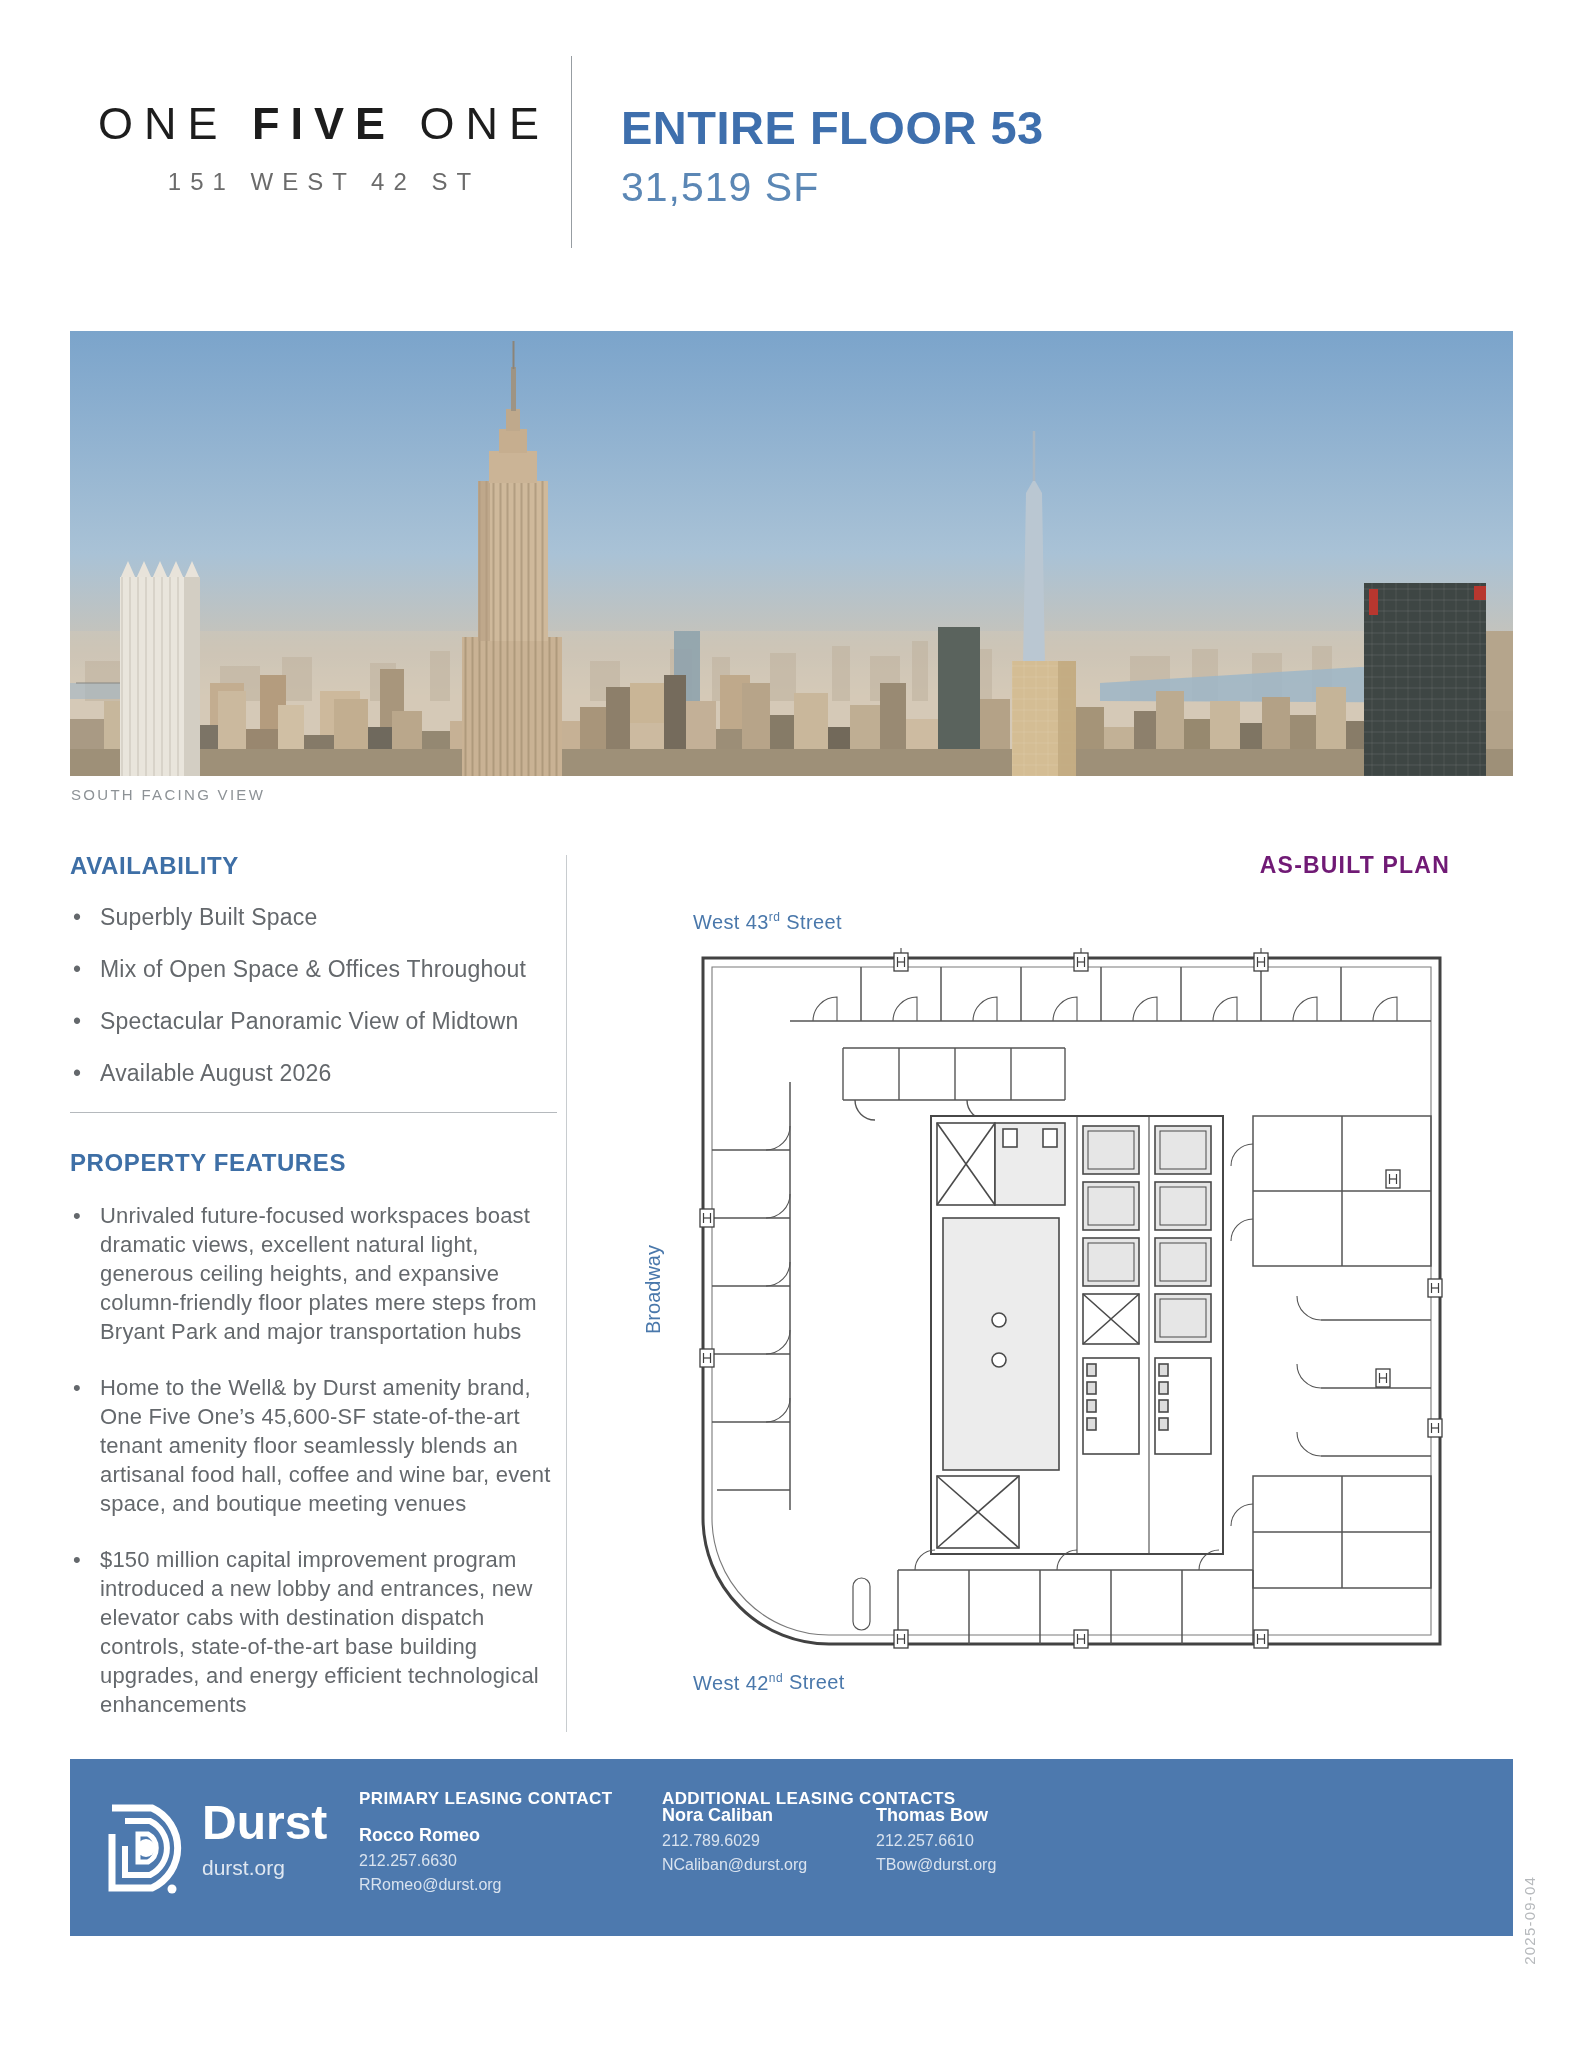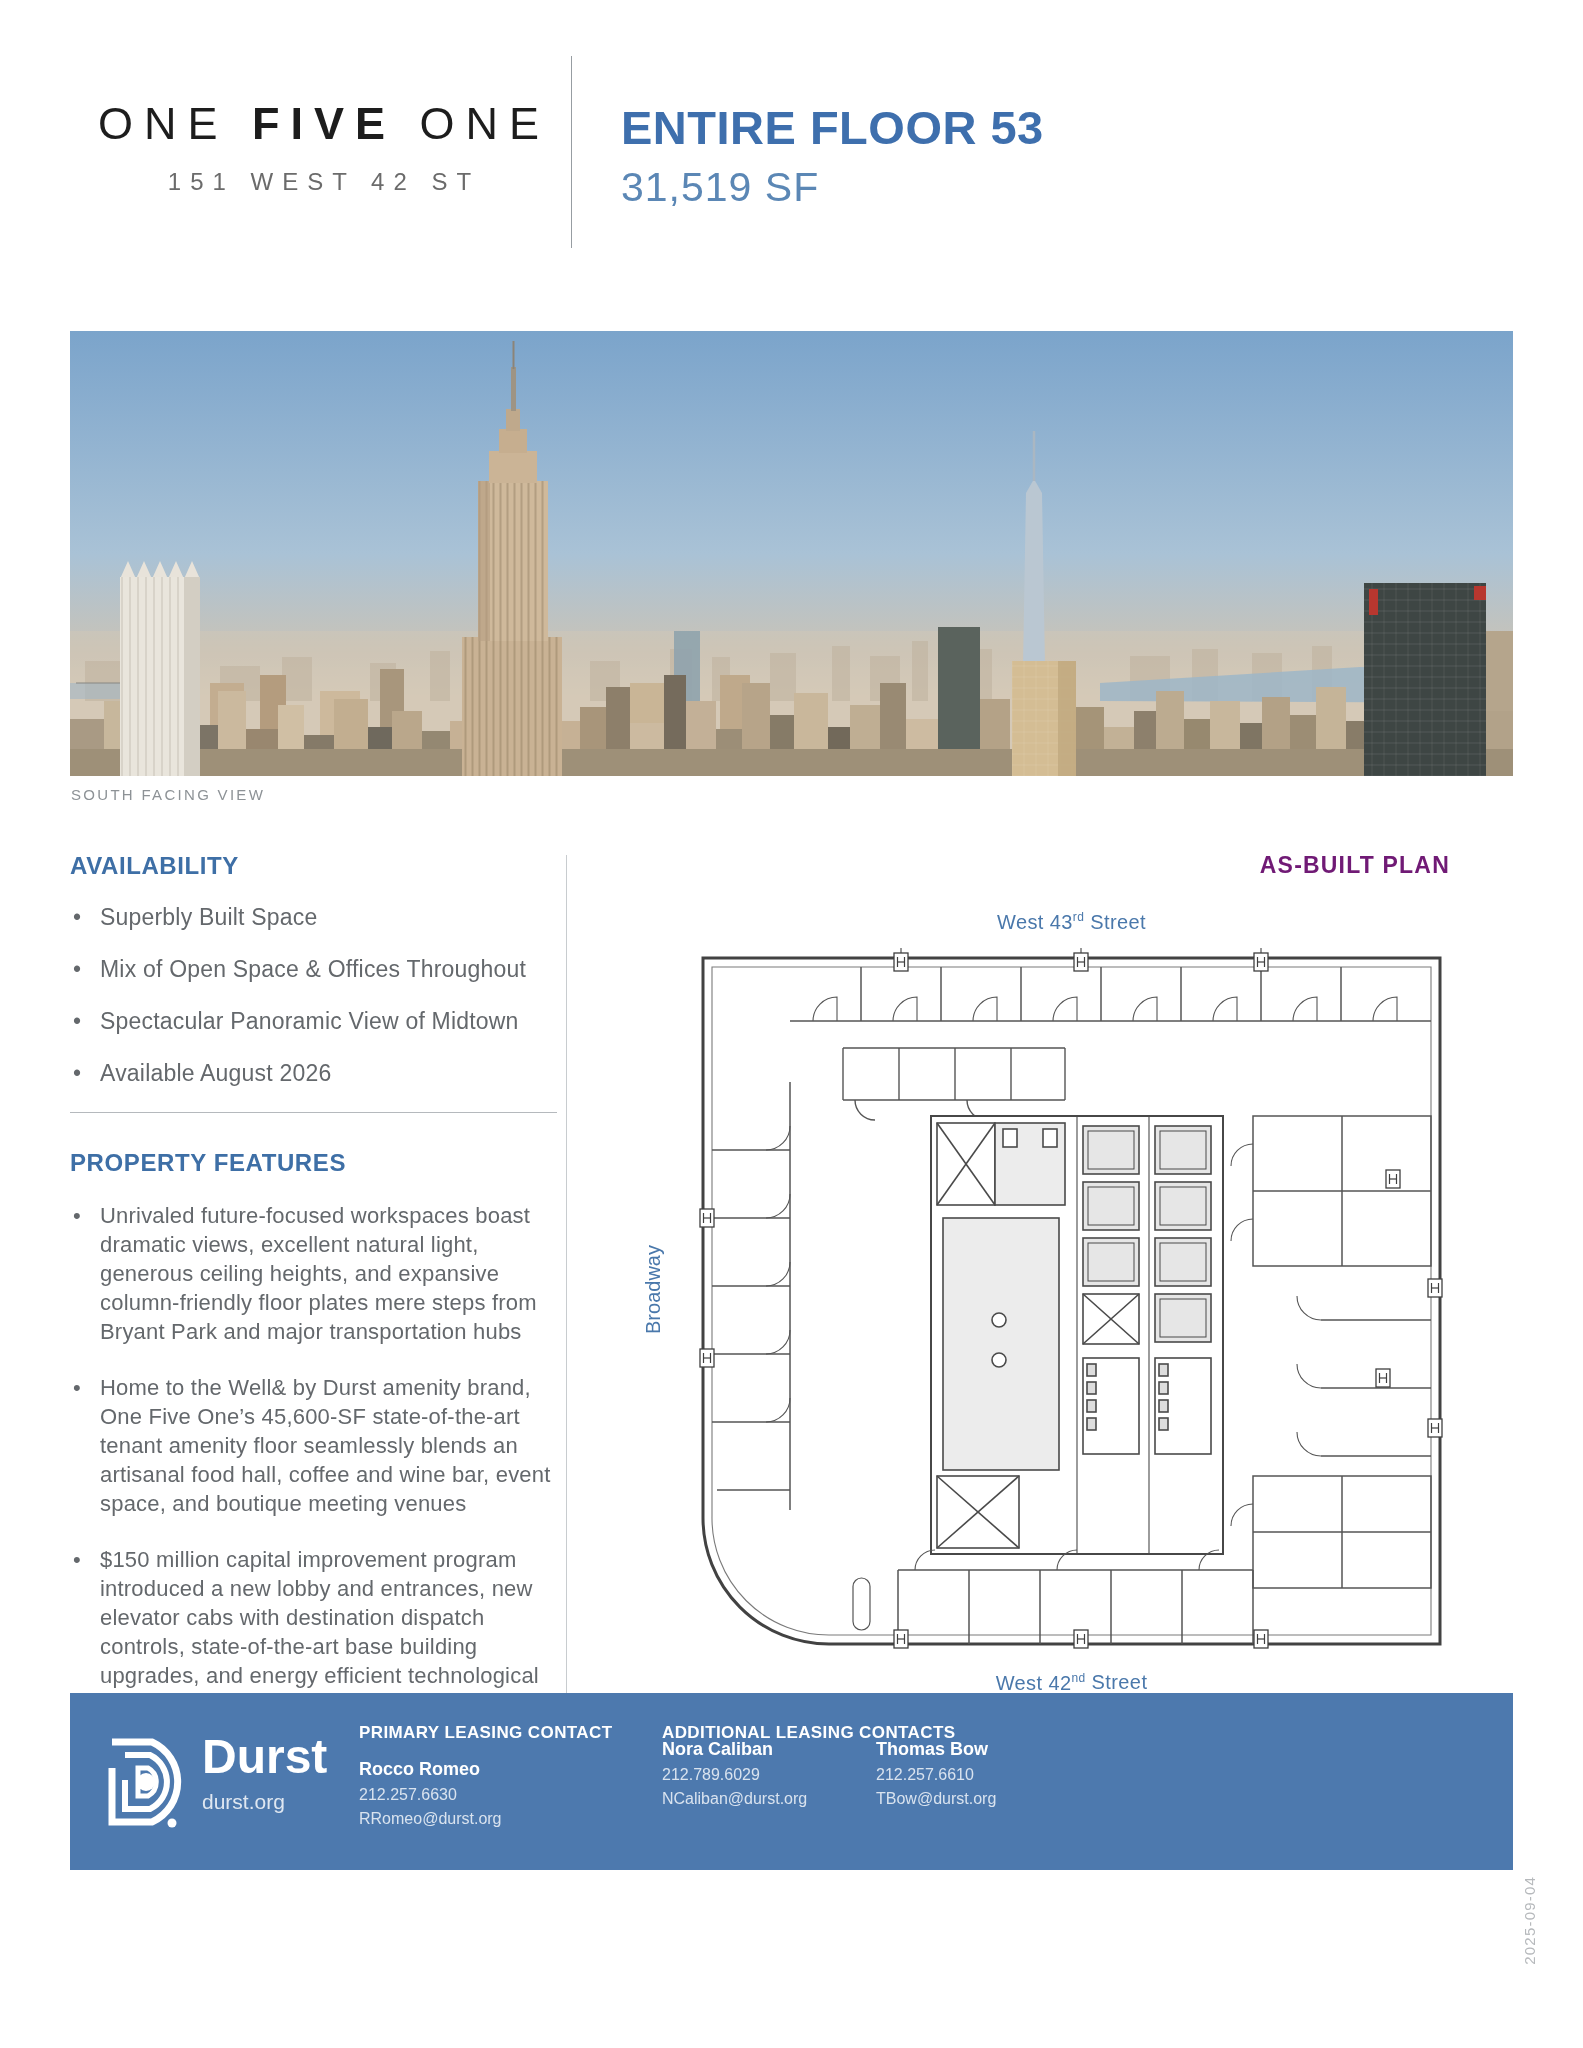--- a/index.html
+++ b/index.html
@@ -27,30 +27,30 @@
   .avail-item { position:relative; padding-left:30px; font-size:23px; color:#64686c; margin-bottom:25px; letter-spacing:0.2px; }
   .avail-item::before, .feat-item::before { content:"\2022"; position:absolute; left:3px; color:#64686c; }
   .rule { width:100%; height:1px; background:#b5b9bd; margin:12px 0 0 0; }
   .features-head { margin-top:36px; }
   .feat-item { position:relative; padding-left:30px; font-size:22px; line-height:1.32; color:#64686c; margin-bottom:27px; letter-spacing:0.2px; width:465px; }
   .col-divider { position:absolute; left:566px; top:855px; width:1px; height:877px; background:#c8ccCF; background:#c8cccf; }
 
   
   .right-col { position:absolute; left:600px; top:852px; width:913px; }
   .plan-head { margin-left:93px; width:757px; text-align:right; font-size:23px; font-weight:700; color:#701a75; letter-spacing:1.2px; }
-  .street { margin-left:93px; width:757px; text-align:center; font-size:20px; color:#4a78ab; font-weight:500; letter-spacing:0.4px; }
+  .street { margin-left:93px; width:757px; font-size:20px; color:#4a78ab; font-weight:500; letter-spacing:0.4px; }
   .street-top { margin-top:31px; }
   .street sup { font-size:12px; }
   .street .suffix { margin-left:6px; }
   .plan-wrap { position:relative; margin-left:93px; margin-top:14px; width:757px; height:706px; }
   .street-left { position:absolute; left:-105px; top:330px; width:130px; text-align:center; transform:rotate(-90deg); font-size:20px; color:#4a78ab; font-weight:500; }
   .street-bottom { margin-top:17px; }
 
   
-  .footer { position:absolute; left:70px; top:1693px; width:1443px; height:177px; background:#4d79ae; }
+  .footer { position:absolute; left:70px; top:1759px; width:1443px; height:177px; background:#4d79ae; }
   .durst-mark { position:absolute; left:30px; top:33px; }
   .durst-text { position:absolute; left:132px; top:40px; }
   .durst-brand { font-size:48px; font-weight:700; color:#ffffff; letter-spacing:0px; line-height:1; }
   .durst-site { margin-top:9px; font-size:21px; color:#dfe7f1; font-weight:400; }
   .contact-head { font-size:17px; font-weight:700; color:#ffffff; letter-spacing:0.4px; }
   .contact-name { font-size:18px; font-weight:700; color:#ffffff; margin-top:16px; }
   .contact-line { font-size:16px; color:#d9e3ef; margin-top:6px; }
   .contact-col { position:absolute; top:30px; }
   .col-primary { left:289px; }
   .col-add-head { left:592px; }

